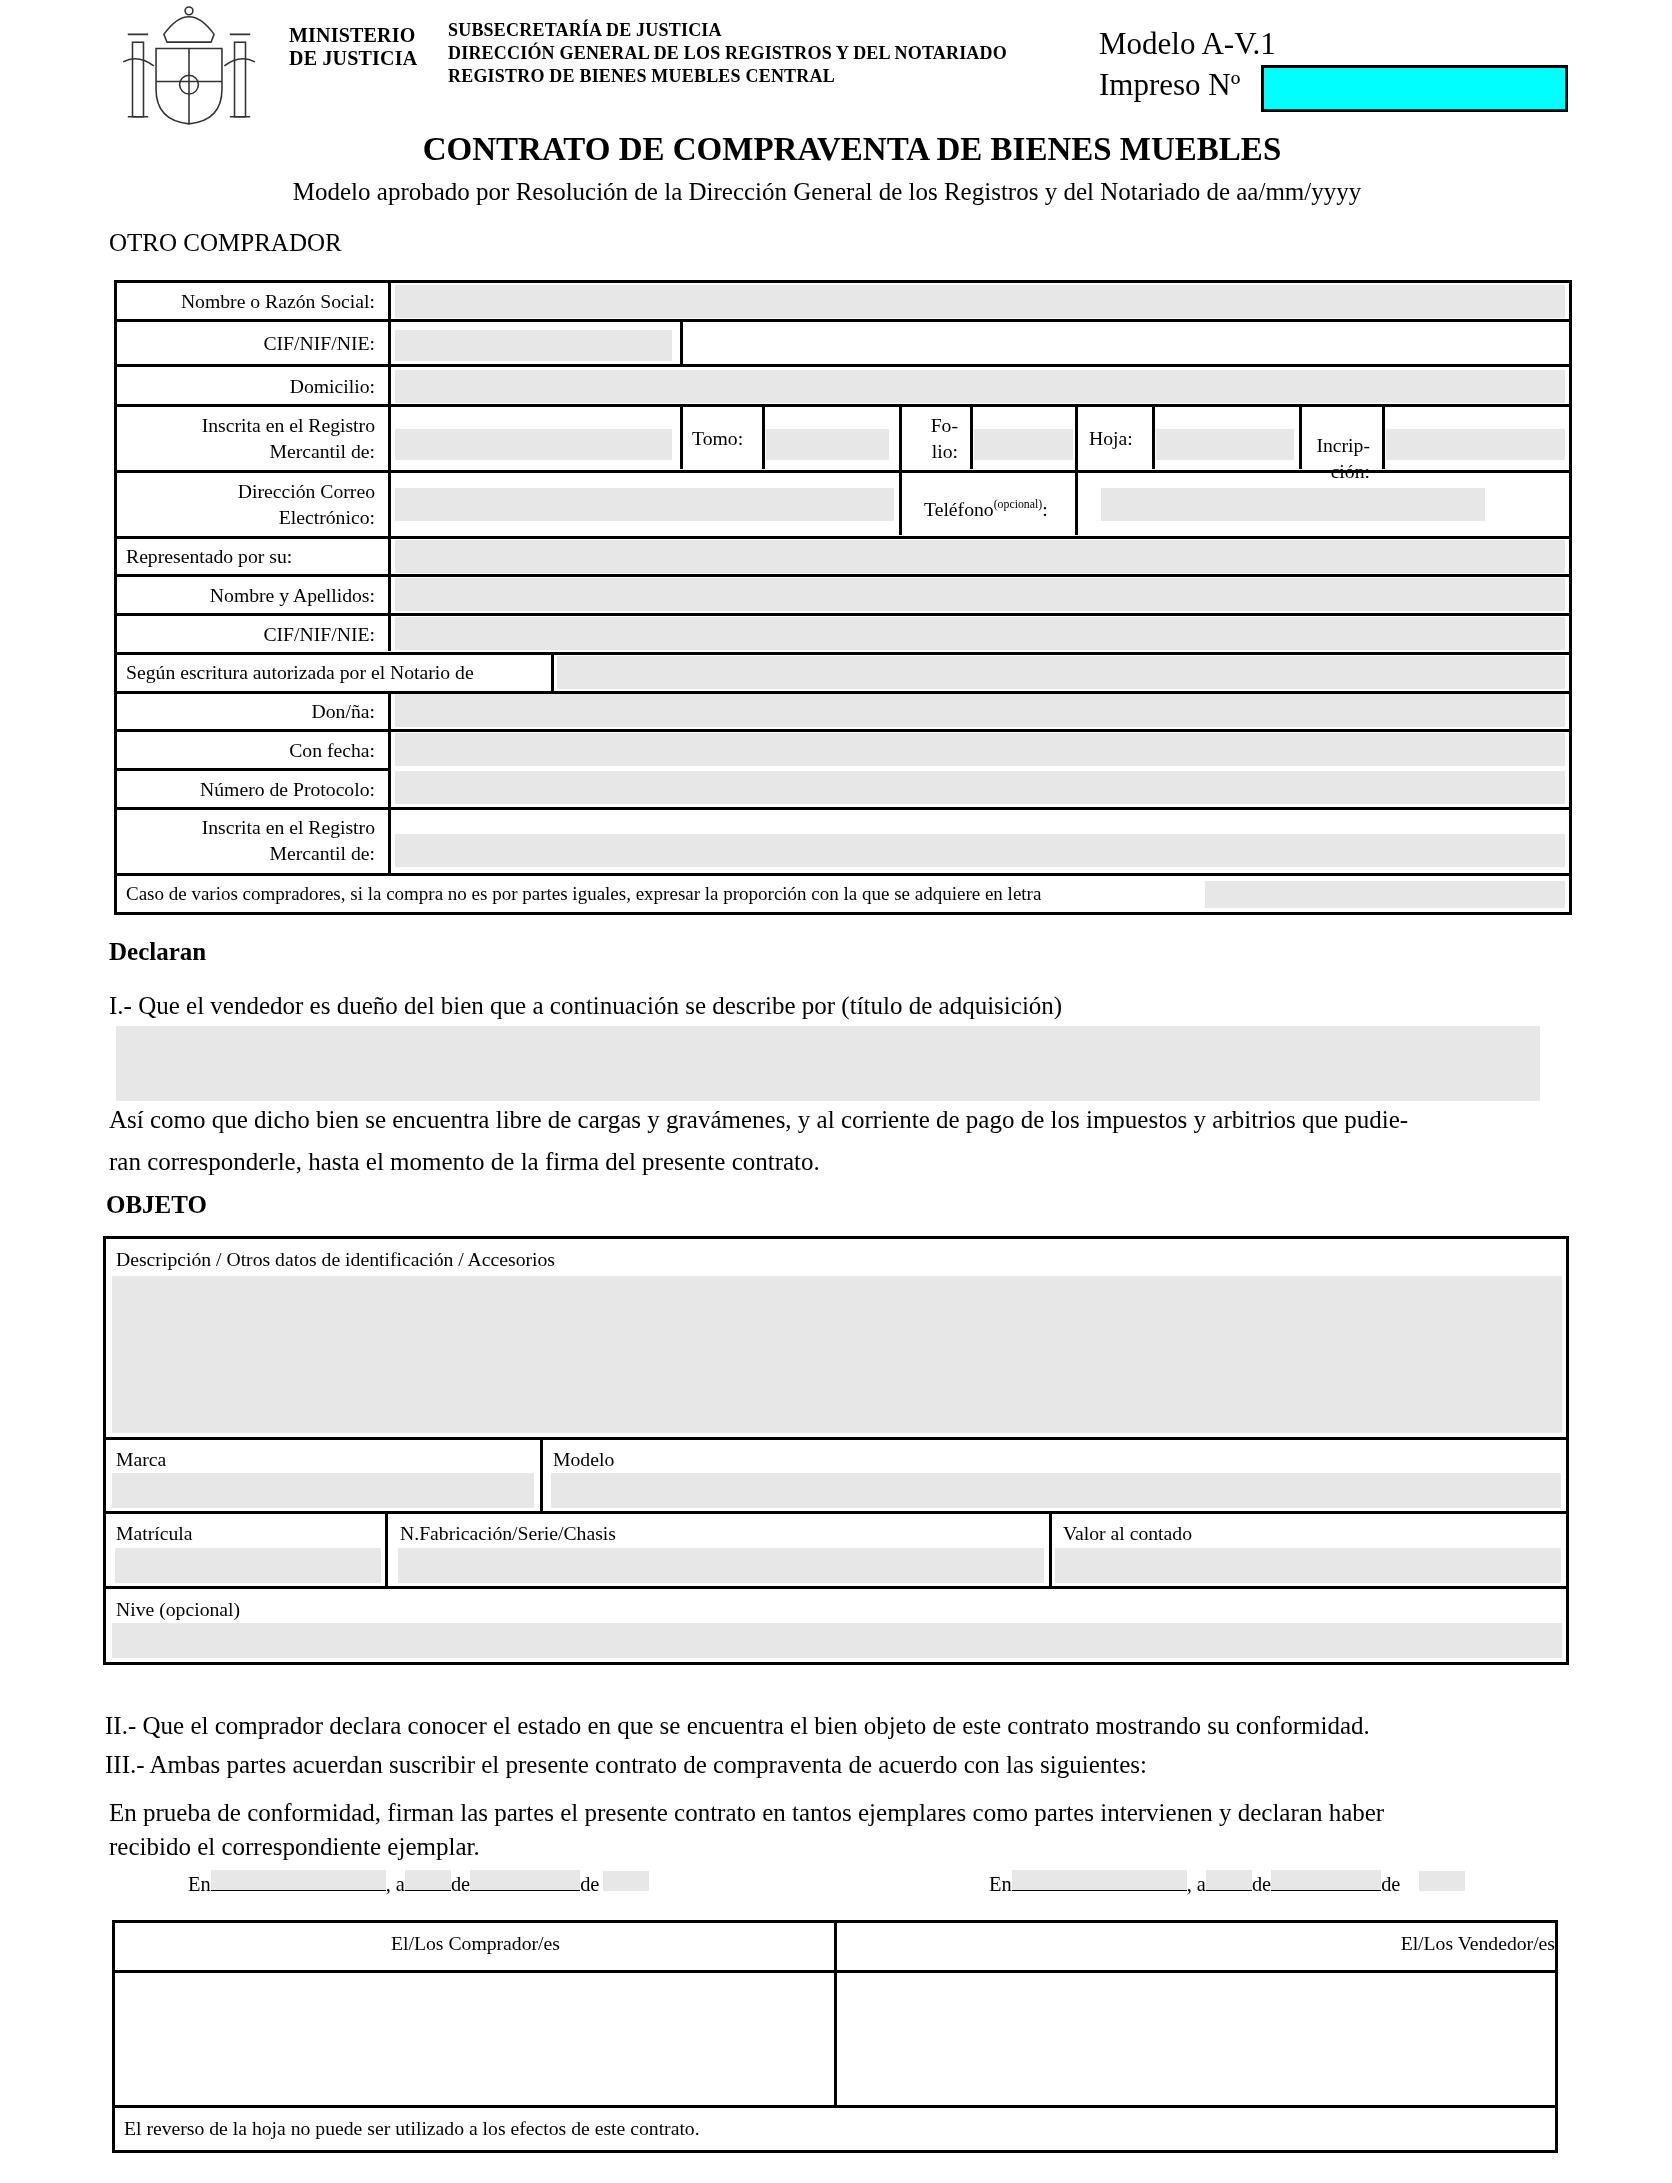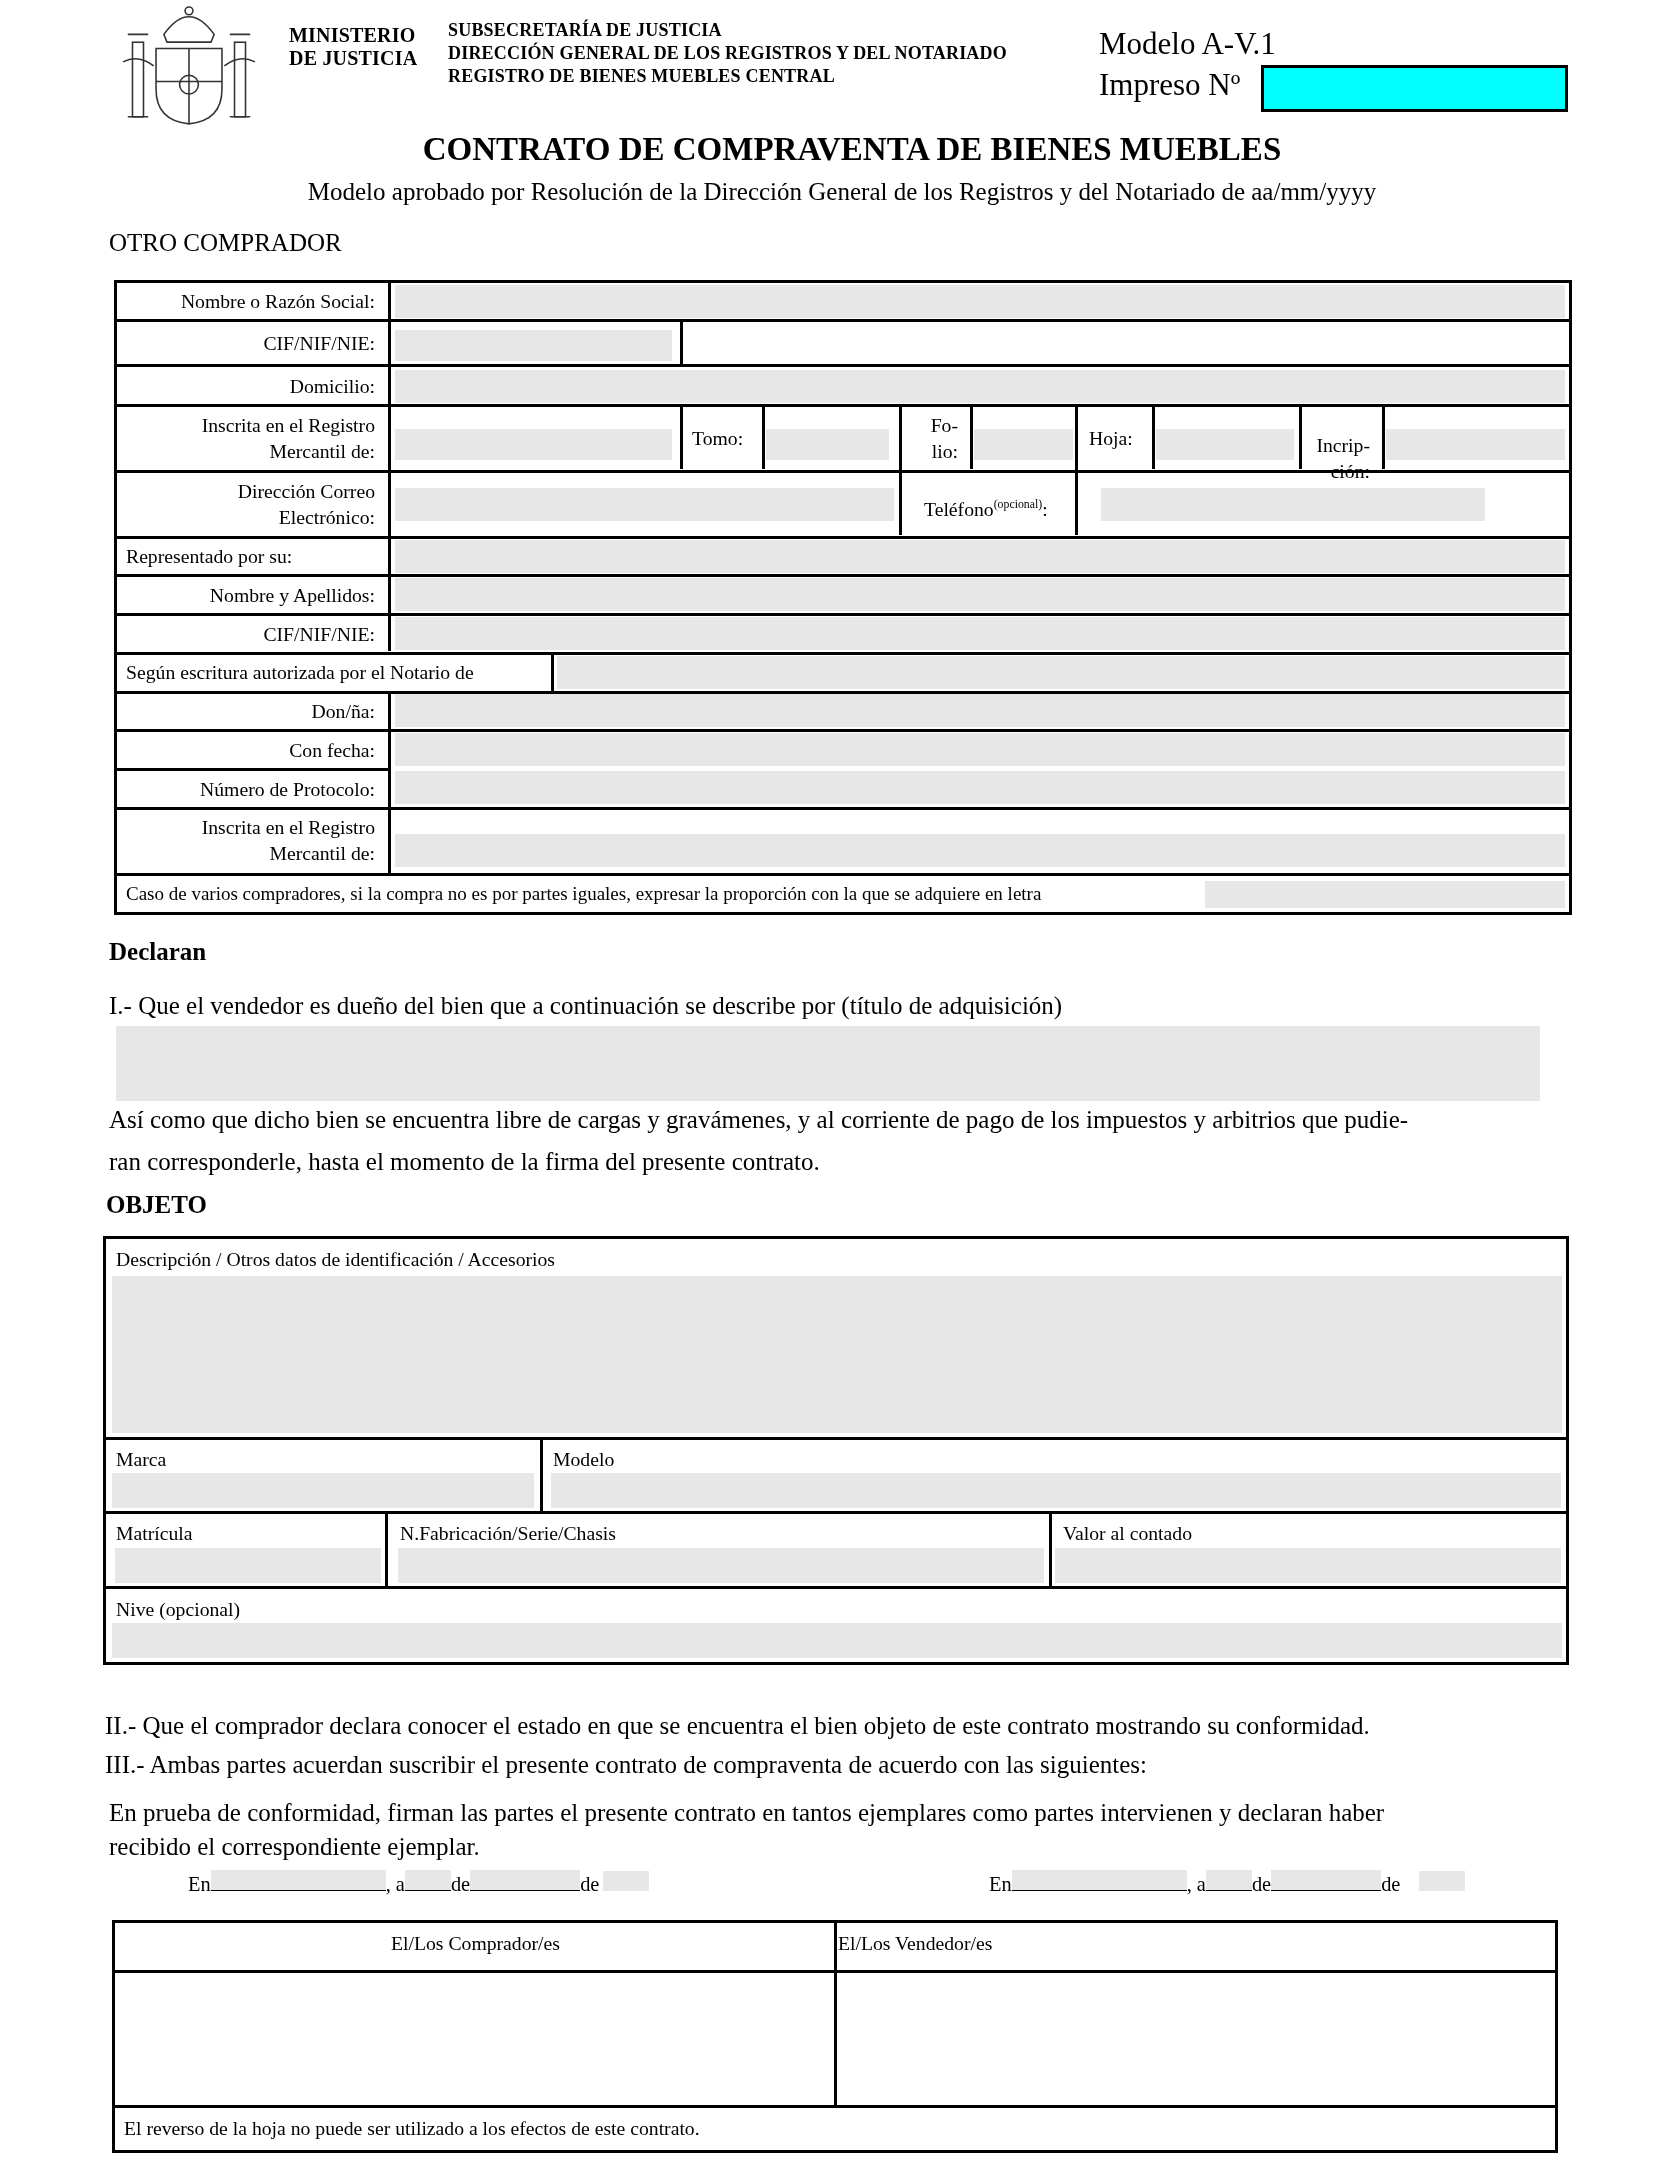--- a/index.html
+++ b/index.html
@@ -2,21 +2,21 @@
 <html style="font-size:12.6px"><head>
 <meta charset="utf-8">
 <style>
   html,body{margin:0;padding:0;background:#fff;}
   body{width:1672px;height:2183px;position:relative;overflow:hidden;font-family:"Liberation Serif","DejaVu Serif",serif;color:#000;}
   .abs{position:absolute;}
   .hdr-small{font-weight:bold;font-size:20px;line-height:23px;letter-spacing:0.2px;}
   .big{font-size:31px;}
   .cyan{background:#00ffff;border:3.1px solid #000;box-sizing:border-box;}
   .title{font-weight:bold;font-size:33px;left:0;width:1672px;text-align:center;padding-left:16px;}
-  .subtitle{font-size:25px;left:0;width:1654px;text-align:center;margin-left:15px;}
+  .subtitle{font-size:25px;left:0;width:1654px;text-align:center;}
   .sect{font-size:25px;}
   .bold{font-weight:bold;}
   .hl{position:absolute;height:3.1px;background:#000;}
   .vl{position:absolute;width:3.1px;background:#000;}
   .fld{position:absolute;background:#e7e7e7;}
   .lbl{position:absolute;font-size:19.7px;line-height:26px;}
   .r{text-align:right;}
   .txt{position:absolute;font-size:25px;line-height:42px;}
   sup{font-size:11.8px;}
   .uline{display:inline-block;border-bottom:1.6px solid #000;height:20.4px;vertical-align:baseline;}
@@ -197,17 +197,17 @@
 </div>
 <div class="abs" style="left:989px;top:1870px;font-size:20.4px;white-space:nowrap;">
   <span>En</span><span class="uline" style="width:175px;background:#e7e7e7;"></span><span>, a</span><span class="uline" style="width:46px;background:#e7e7e7;"></span><span>de</span><span class="uline" style="width:110px;background:#e7e7e7;"></span><span>de</span><span class="uline" style="width:46px;background:#e7e7e7;border-bottom:none;margin-left:19px;"></span>
 </div>
 
 <div class="abs" style="left:112px;top:1920px;width:1446px;height:233px;border:3.1px solid #000;box-sizing:border-box;"></div>
 <div class="hl" style="left:112px;top:1970px;width:1446px;"></div>
 <div class="hl" style="left:112px;top:2105px;width:1446px;"></div>
 <div class="vl" style="left:834px;top:1920px;height:186px;"></div>
 <div class="lbl" style="left:116px;top:1930px;width:719px;text-align:center;">El/Los Comprador/es</div>
-<div class="lbl" style="left:838px;top:1930px;width:717px;text-align:left;">El/Los Vendedor/es</div>
+<div class="lbl" style="left:838px;top:1930px;width:717px;text-align:right;">El/Los Vendedor/es</div>
 <div class="abs" style="left:116px;top:1973px;width:719px;height:131px;"></div>
 <div class="abs" style="left:838px;top:1973px;width:717px;height:131px;"></div>
 <div class="lbl" style="left:124px;top:2115px;">El reverso de la hoja no puede ser utilizado a los efectos de este contrato.</div>
 
 
 </body></html>

